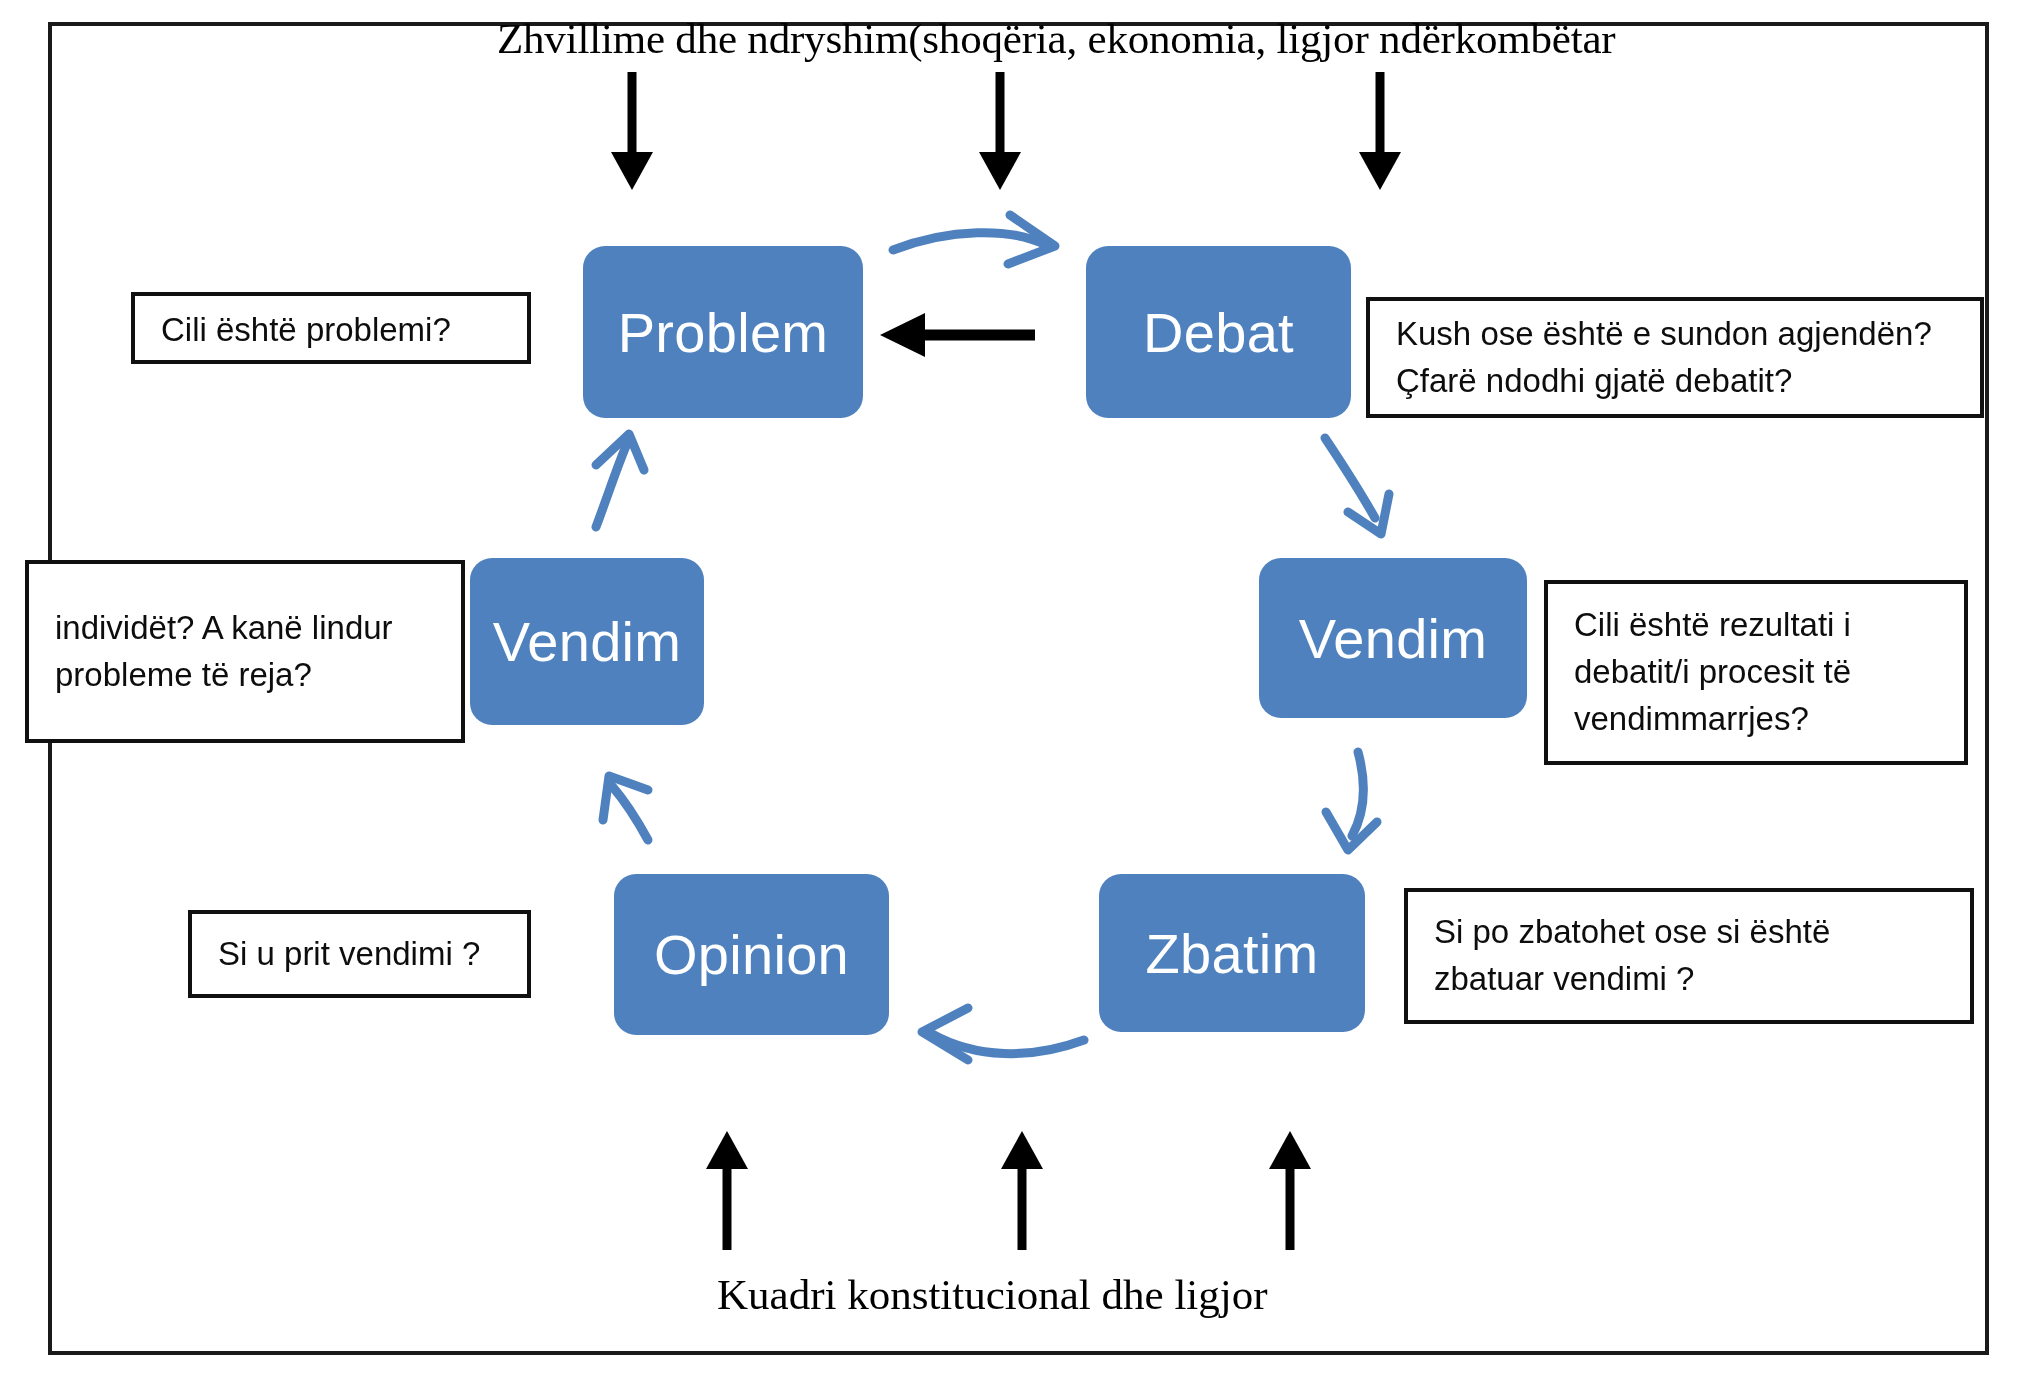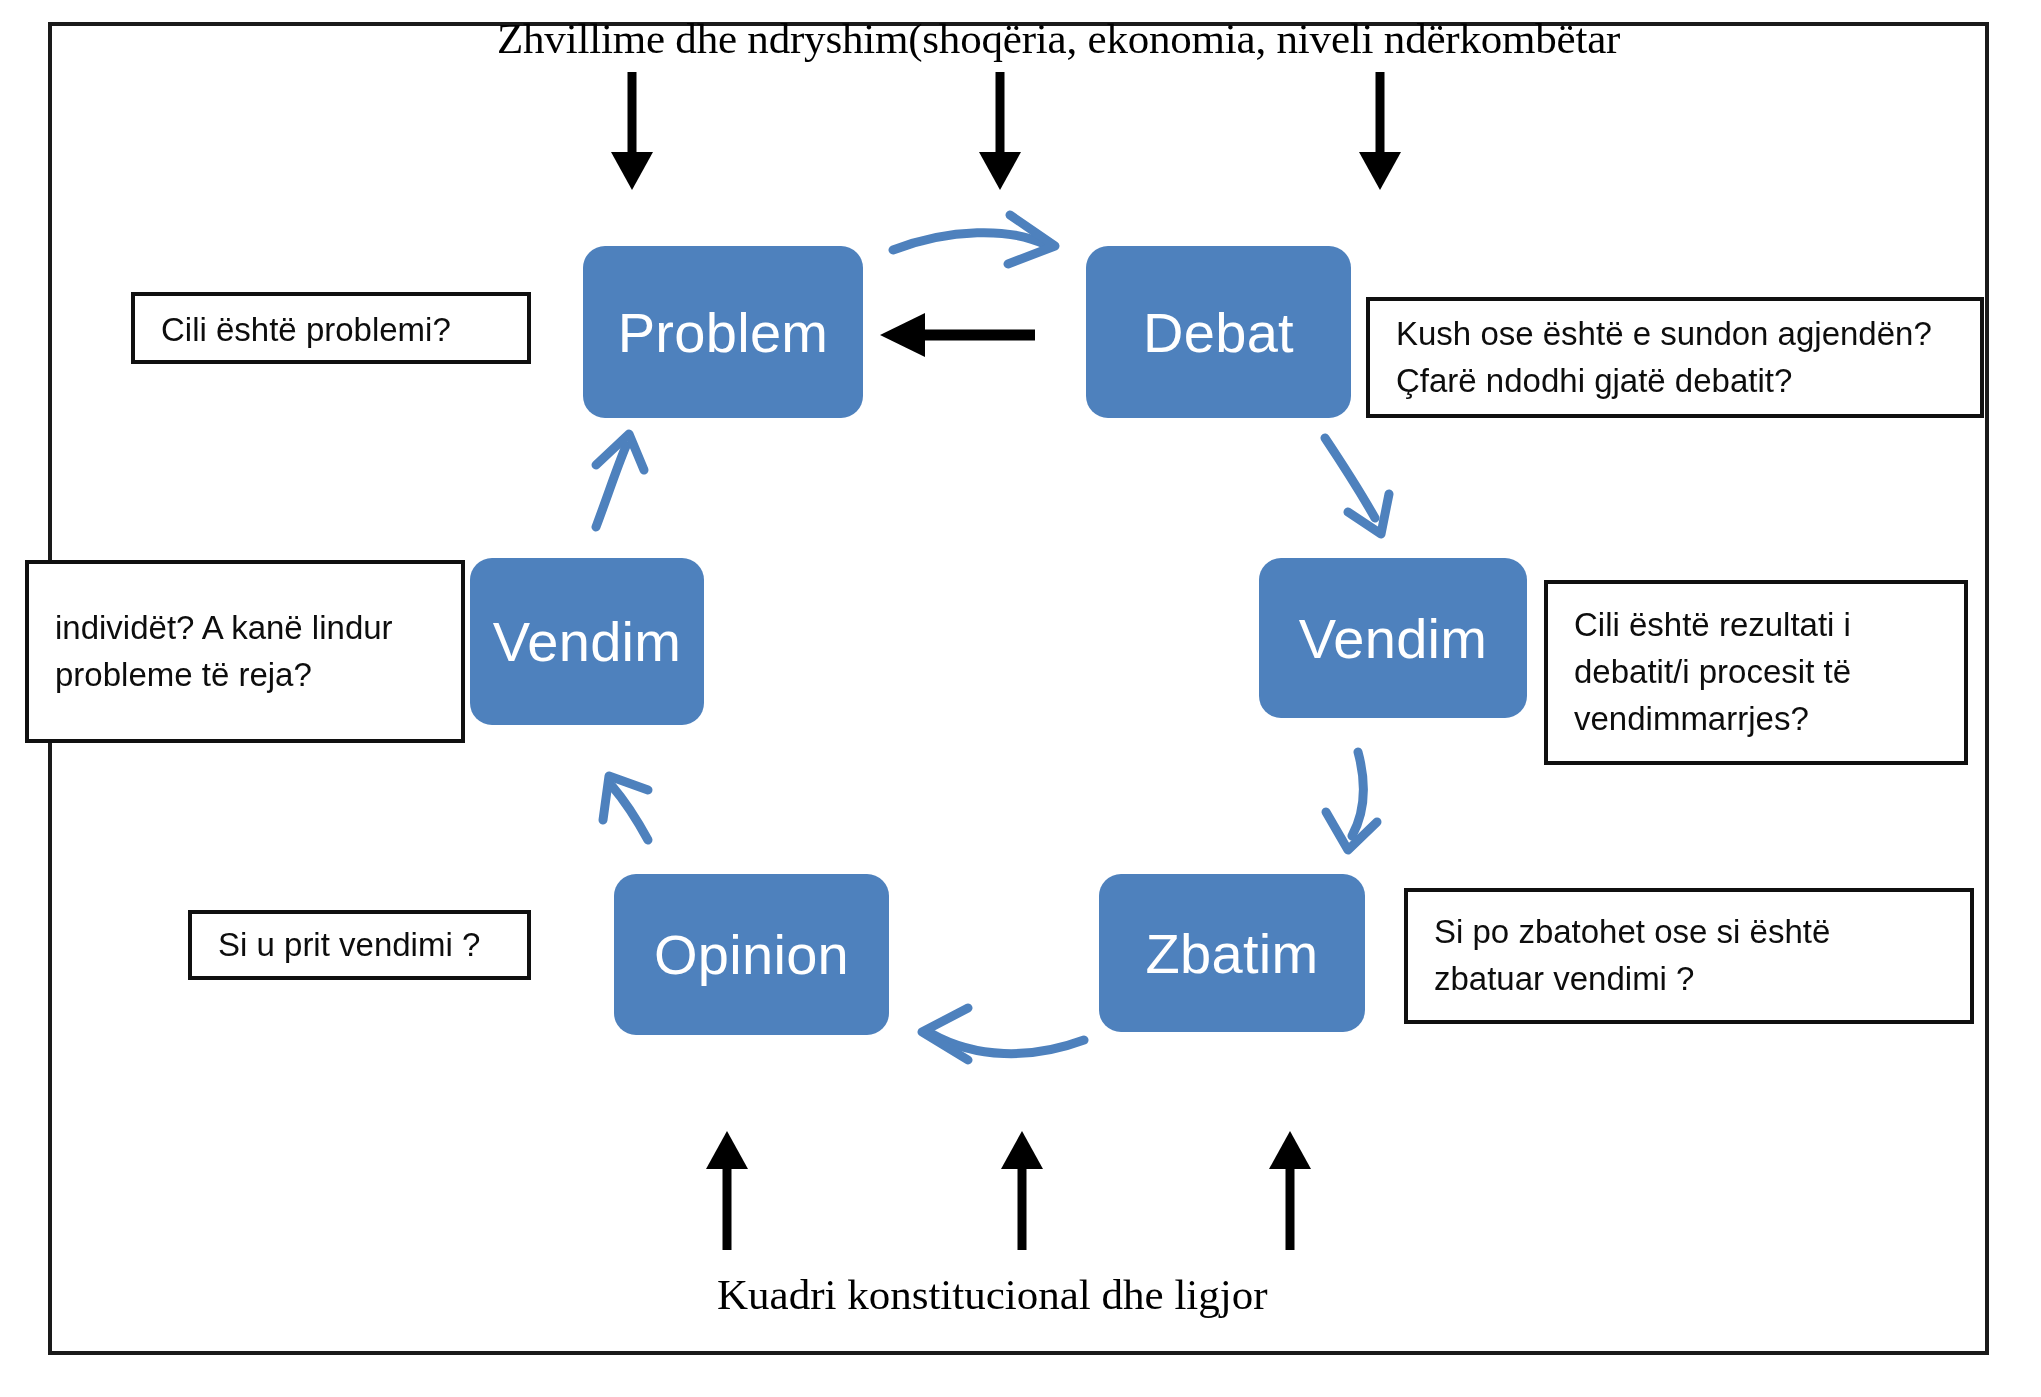--- a/index.html
+++ b/index.html
@@ -85,35 +85,35 @@
     display:flex;
     flex-direction:column;
     justify-content:center;
   }
   .callout .line{ white-space:nowrap; }
 
   #callout-problem{ left:131px; top:292px; width:400px; height:72px; padding-top:8px; padding-bottom:4px; }
   #callout-debat{   left:1366px; top:297px; width:618px; height:121px; }
   #callout-vendim{  left:1544px; top:580px; width:424px; height:185px; }
   #callout-zbatim{  left:1404px; top:888px; width:570px; height:136px; }
-  #callout-opinion{ left:188px; top:910px; width:343px; height:70px; padding-top:8px; padding-bottom:8px; }
+  #callout-opinion{ left:188px; top:910px; width:343px; height:88px; padding-top:8px; padding-bottom:8px; }
   #callout-reagim{  left:25px; top:560px; width:440px; height:183px; }
 
   .z-front{ z-index:6; }
   .z-node { z-index:4; }
   .z-arrow{ z-index:3; }
 </style>
 </head>
 <body>
 
 <div id="stage">
 
   <div class="frame"></div>
 
-  <div class="serif-label" id="title-text">Zhvillime dhe ndryshim(shoqëria, ekonomia, niveli ndërkombëtar</div>
+  <div class="serif-label" id="title-text">Zhvillime dhe ndryshim(shoqëria, ekonomia, ligjor ndërkombëtar</div>
 
   <div class="serif-label" id="footer-text">Kuadri konstitucional dhe ligjor</div>
 
   <svg class="arrows z-arrow" viewBox="0 0 2041 1397">
     <defs>
       <marker id="mk-black" markerWidth="10" markerHeight="10" refX="5" refY="5" orient="auto" markerUnits="strokeWidth">
         <path d="M0,0 L10,5 L0,10 z" fill="#000000"></path>
       </marker>
     </defs>
 

